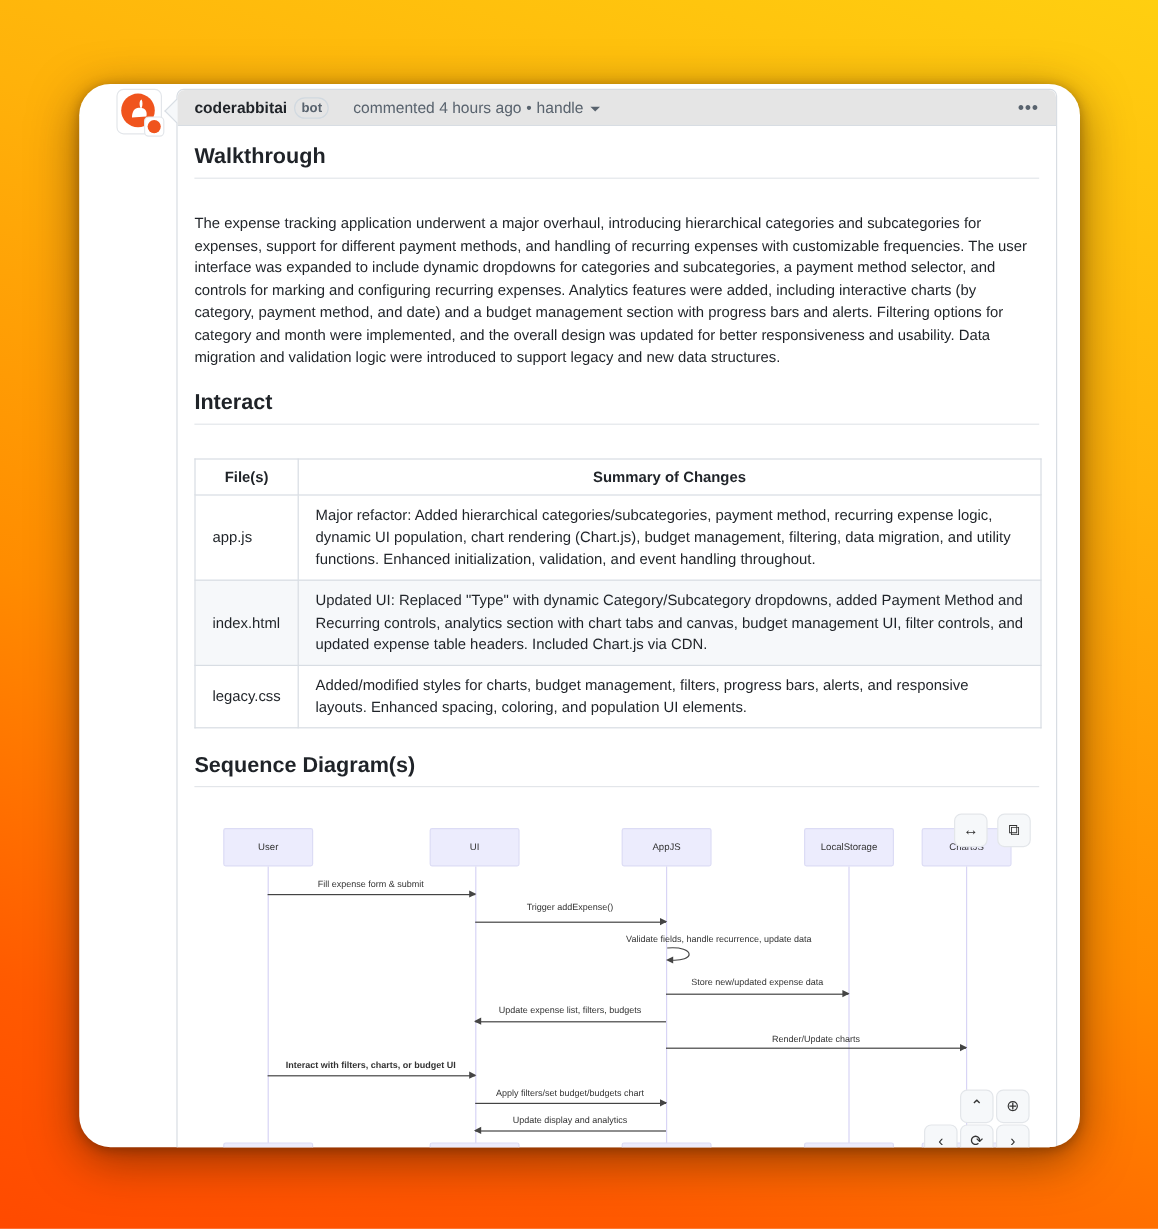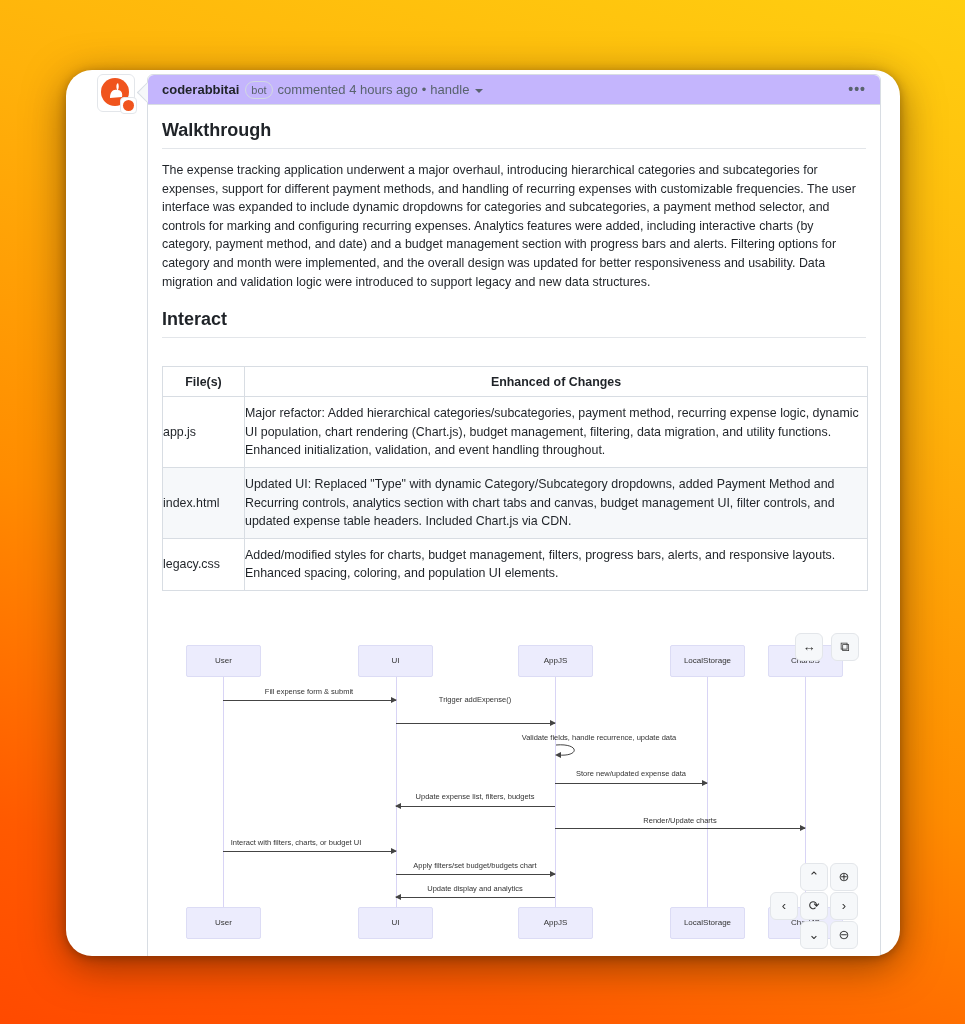--- a/index.html
+++ b/index.html
@@ -56,49 +56,50 @@
     content: ""; position: absolute;
     left: -8px; top: 10px;
     width: 14px; height: 14px;
     background: #f6f8fa;
     border-left: 1px solid #d8dde3;
     border-bottom: 1px solid #d8dde3;
     transform: rotate(45deg);
   }
   .c-header {
     height: 30px;
-    background: #c4b5fd;
+    background: #e5e5e5;
     border-bottom: 1px solid #d8dde3;
     border-radius: 6px 6px 0 0;
     display: flex; align-items: center;
     padding: 0 14px;
     font-size: 13px; color: #59636e;
     position: relative;
   }
   .author { font-weight: bold; color: #1f2328; margin-right: 6px; }
   .bot-badge {
     border: 1px solid #d1d9e0; border-radius: 10px;
     padding: 0 5px; font-size: 11px; line-height: 16px; color: #59636e;
-    margin-right: 5px;
+    margin-right: 20px;
+    font-weight: bold;
   }
   .edited { margin-left: 4px; }
   .caret { display: inline-block; margin-left: 6px; width: 0; height: 0; border-left: 4px solid transparent; border-right: 4px solid transparent; border-top: 4px solid #59636e; vertical-align: middle; }
   .kebab { position: absolute; right: 14px; top: 6px; font-size: 14px; color: #59636e; letter-spacing: 1px; font-weight: bold; }
   .body { padding: 0 14px; }
   h2 {
     font-size: 18px; font-weight: bold; color: #1f2328;
     padding-bottom: 7px; border-bottom: 1px solid #e3e6ea;
-    margin-bottom: 12px;
+    margin-bottom: 28px;
   }
   .h-walk { margin-top: 15px; }
   p.desc { font-size: 12.4px; line-height: 18.6px; color: #1f2328; margin-bottom: 18px; }
   table { width: 706px; border-collapse: collapse; font-size: 12.4px; color: #1f2328; margin-bottom: 20px; margin-top: 28px; }
   th, td { border: 1px solid #d8dde3; }
   th { font-weight: bold; height: 30px; text-align: center; }
-  td { padding: 7px 0; line-height: 18.6px; vertical-align: middle; }
+  td { padding: 7px 14px; line-height: 18.6px; vertical-align: middle; }
   td.file { width: 82px; }
   tr.alt td { background: #f6f8fa; }
   .h-seq { margin-bottom: 0; }
   .diagram { position: relative; height: 340px; }
   .participant {
     position: absolute; width: 75px; height: 32px;
     background: #ececfd; border: 1px solid #dcdcf5; border-radius: 2px;
     font-size: 8px; color: #333; display: flex; align-items: center; justify-content: center;
   }
   .lifeline { position: absolute; width: 1px; background: #d8d4f5; }
@@ -141,74 +142,75 @@
 
     <div class="body">
       <h2 class="h-walk">Walkthrough</h2>
       <p class="desc">The expense tracking application underwent a major overhaul, introducing hierarchical categories and subcategories for expenses, support for different payment methods, and handling of recurring expenses with customizable frequencies. The user interface was expanded to include dynamic dropdowns for categories and subcategories, a payment method selector, and controls for marking and configuring recurring expenses. Analytics features were added, including interactive charts (by category, payment method, and date) and a budget management section with progress bars and alerts. Filtering options for category and month were implemented, and the overall design was updated for better responsiveness and usability. Data migration and validation logic were introduced to support legacy and new data structures.</p>
 
       <h2>Interact</h2>
       <table>
         <tbody>
             <tr>
           <th>File(s)</th>
-          <th>Enhanced of Changes</th>
+          <th>Summary of Changes</th>
         </tr>
         <tr>
           <td class="file">app.js</td>
           <td>Major refactor: Added hierarchical categories/subcategories, payment method, recurring expense logic, dynamic UI population, chart rendering (Chart.js), budget management, filtering, data migration, and utility functions. Enhanced initialization, validation, and event handling throughout.</td>
         </tr>
         <tr class="alt">
           <td class="file">index.html</td>
           <td>Updated UI: Replaced "Type" with dynamic Category/Subcategory dropdowns, added Payment Method and Recurring controls, analytics section with chart tabs and canvas, budget management UI, filter controls, and updated expense table headers. Included Chart.js via CDN.</td>
         </tr>
         <tr>
           <td class="file">legacy.css</td>
           <td>Added/modified styles for charts, budget management, filters, progress bars, alerts, and responsive layouts. Enhanced spacing, coloring, and population UI elements.</td>
         </tr>
       </tbody>
         </table>
 
+      <h2 class="h-seq">Sequence Diagram(s)</h2>
 
       <div class="diagram">
 
         <div class="lifeline" style="left:61px; top:66px; height:233px;"></div>
         <div class="lifeline" style="left:234px; top:66px; height:233px;"></div>
         <div class="lifeline" style="left:393px; top:66px; height:233px;"></div>
         <div class="lifeline" style="left:545px; top:66px; height:233px;"></div>
         <div class="lifeline" style="left:643px; top:66px; height:233px;"></div>
 
         <div class="participant" style="left:24px; top:34px;">User</div>
         <div class="participant" style="left:196px; top:34px;">UI</div>
         <div class="participant" style="left:356px; top:34px;">AppJS</div>
         <div class="participant" style="left:508px; top:34px;">LocalStorage</div>
         <div class="participant" style="left:606px; top:34px;">ChartJS</div>
 
         <div class="msg-label" style="left:147px; top:76px;">Fill expense form &amp; submit</div>
         <div class="msg right" style="left:61px; top:89px; width:173px;"></div>
 
-        <div class="msg-label" style="left:313px; top:84px;">Trigger addExpense()</div>
+        <div class="msg-label" style="left:313px; top:95px;">Trigger addExpense()</div>
         <div class="msg right" style="left:234px; top:112px; width:159px;"></div>
 
         <div class="msg-label" style="left:437px; top:122px;">Validate fields, handle recurrence, update data</div>
         <svg style="position:absolute; left:393px; top:132px;" width="30" height="16">
           <path d="M1 2 C 25 0, 25 14, 3 12" fill="none" stroke="#444" stroke-width="1"></path>
           <path d="M0 12 L6 9 L6 15 Z" fill="#444"></path>
         </svg>
 
         <div class="msg-label" style="left:469px; top:158px;">Store new/updated expense data</div>
         <div class="msg right" style="left:393px; top:172px; width:152px;"></div>
 
         <div class="msg-label" style="left:313px; top:181px;">Update expense list, filters, budgets</div>
         <div class="msg left" style="left:234px; top:195px; width:159px;"></div>
 
         <div class="msg-label" style="left:518px; top:205px;">Render/Update charts</div>
         <div class="msg right" style="left:393px; top:217px; width:250px;"></div>
 
-        <div class="msg-label" style="left:134px; top:227px;">Interact with filters, charts, or budget UI</div>
+        <div class="msg-label" style="left:147px; top:227px;font-weight:bold;">Interact with filters, charts, or budget UI</div>
         <div class="msg right" style="left:61px; top:240px; width:173px;"></div>
 
         <div class="msg-label" style="left:313px; top:250px;">Apply filters/set budget/budgets chart</div>
         <div class="msg right" style="left:234px; top:263px; width:159px;"></div>
 
         <div class="msg-label" style="left:313px; top:273px;">Update display and analytics</div>
         <div class="msg left" style="left:234px; top:286px; width:159px;"></div>
 
         <div class="participant" style="left:24px; top:296px;">User</div>
         <div class="participant" style="left:196px; top:296px;">UI</div>

